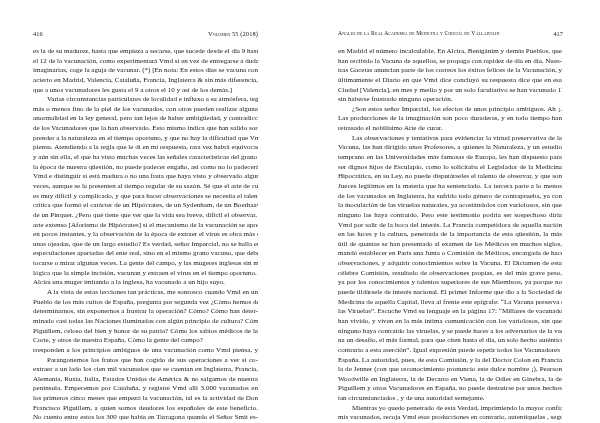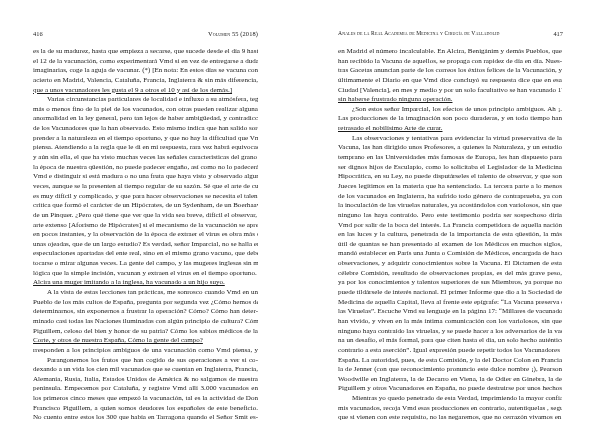--- a/index.html
+++ b/index.html
@@ -14,21 +14,21 @@
   .header .num { position:absolute; top:0; }
   .left .header .num { left:0; }
   .right .header .num { right:0; }
   .header .run { position:absolute; top:0; font-variant:small-caps; letter-spacing:0.1px; }
   .left .header .run { right:0; }
   .right .header .run { left:0; font-size:5.6px; }
   .body { position:absolute; top:47px; font-size:7.05px; line-height:9.65px; }
   .left .body { left:33px; width:225px; }
   .right .body { left:43px; width:224px; }
   .line { display:block; white-space:nowrap; text-align:justify; text-align-last:justify; height:9.65px; overflow:hidden; }
-  .line.last { text-align-last:left;text-decoration:underline; }
+  .line.last { text-align-last:left; }
   .line.indent { padding-left:14px; }
 </style>
 </head>
 <body>
 
 <div class="page left">
   <div class="header">
     <span class="num">416</span>
     <span class="run">Volumen 55 (2018)</span>
   </div>
@@ -59,21 +59,21 @@
       <span class="line">lógica que la simple incisión, vacunan y extraen el virus en el tiempo oportuno. En</span>
       <span class="line last">Alcira una muger imitando a la inglesa, ha vacunado a un hijo suyo.</span>
       <span class="line indent">A la vista de estas lecciones tan prácticas, me sonrosco cuando Vmd en un</span>
       <span class="line">Pueblo de los más cultos de España, pregunta por segunda vez ¿Cómo hemos de</span>
       <span class="line">determinarnos, sin exponernos a frustrar la operación? Cómo? Cómo han deter-</span>
       <span class="line">minado casi todas las Naciones iluminadas con algún principio de cultura? Cómo</span>
       <span class="line">Piguillem, celoso del bien y honor de su patria? Cómo los sabios médicos de la</span>
       <span class="line last">Corte, y otros de nuestra España, Cómo la gente del campo?</span>
       <span class="line">rresponden a los principios ambiguos de una vacunación como Vmd piensa, y</span>
       <span class="line indent">Parangonemos los frutos que han cogido de sus operaciones a ver si co-</span>
-      <span class="line">dexando a un vida los cien mil vacunados que se cuentan en Inglaterra, Francia,</span>
+      <span class="line">extraer a un lado los cien mil vacunados que se cuentan en Inglaterra, Francia,</span>
       <span class="line">Alemania, Rusia, Italia, Estados Unidos de América &amp; no salgamos de nuestra</span>
       <span class="line">península. Empecemos por Cataluña, y registre Vmd allí 3.000 vacunados en</span>
       <span class="line">los primeros cinco meses que empezó la vacunación, tal es la actividad de Don</span>
       <span class="line">Francisco Piguillem, a quien somos deudores los españoles de este beneficio.</span>
       <span class="line">No cuento entre estos los 300 que había en Tarragona quando el Señor Smit es-</span>
       <span class="line">cribió su opúsculo, ni otros muchos de varios Pueblos del Principado. Vea Vmd</span>
     </div>
 </div>
 
 <div class="page right">
@@ -111,17 +111,18 @@
       <span class="line">Medicina de aquella Capital, lleva al frente este epígrafe: “La Vacuna preserva de</span>
       <span class="line">las Viruelas”. Escuche Vmd su lenguaje en la página 17: “Millares de vacunados</span>
       <span class="line">han vivido, y viven en la más íntima comunicación con los variolosos, sin que</span>
       <span class="line">ninguno haya contraído las viruelas, y se puede hacer a los adversarios de la vacu-</span>
       <span class="line">na un desafío, el más formal, para que citen hasta el día, un solo hecho auténtico</span>
       <span class="line">contrario a esta aserción”. Igual expresión puede repetir todos los Vacunadores de</span>
       <span class="line">España. La autoridad, pues, de esta Comisión, y la del Doctor Colon en Francia,</span>
       <span class="line">la de Jenner (con que reconocimiento pronuncio este dulce nombre ¡), Pearson</span>
       <span class="line">Woodwille en Inglaterra, la de Decarro en Viena, la de Odier en Ginebra, la de</span>
       <span class="line">Piguillem y otros Vacunadores en España, no puede destruirse por unos hechos</span>
+      <span class="line last">tan circunstanciados , y de una autoridad semejante.</span>
       <span class="line indent">Mientras yo quedo penetrado de esta Verdad, imprimiendo la mayor confianza en</span>
       <span class="line">mis vacunados, recoja Vmd esas producciones en contrario, autentíquelas , seguro</span>
       <span class="line">que si vienen con este requisito, no las negaremos, que no cerrazón vivamos en una</span>
     </div>
 </div>
 
 </body></html>

